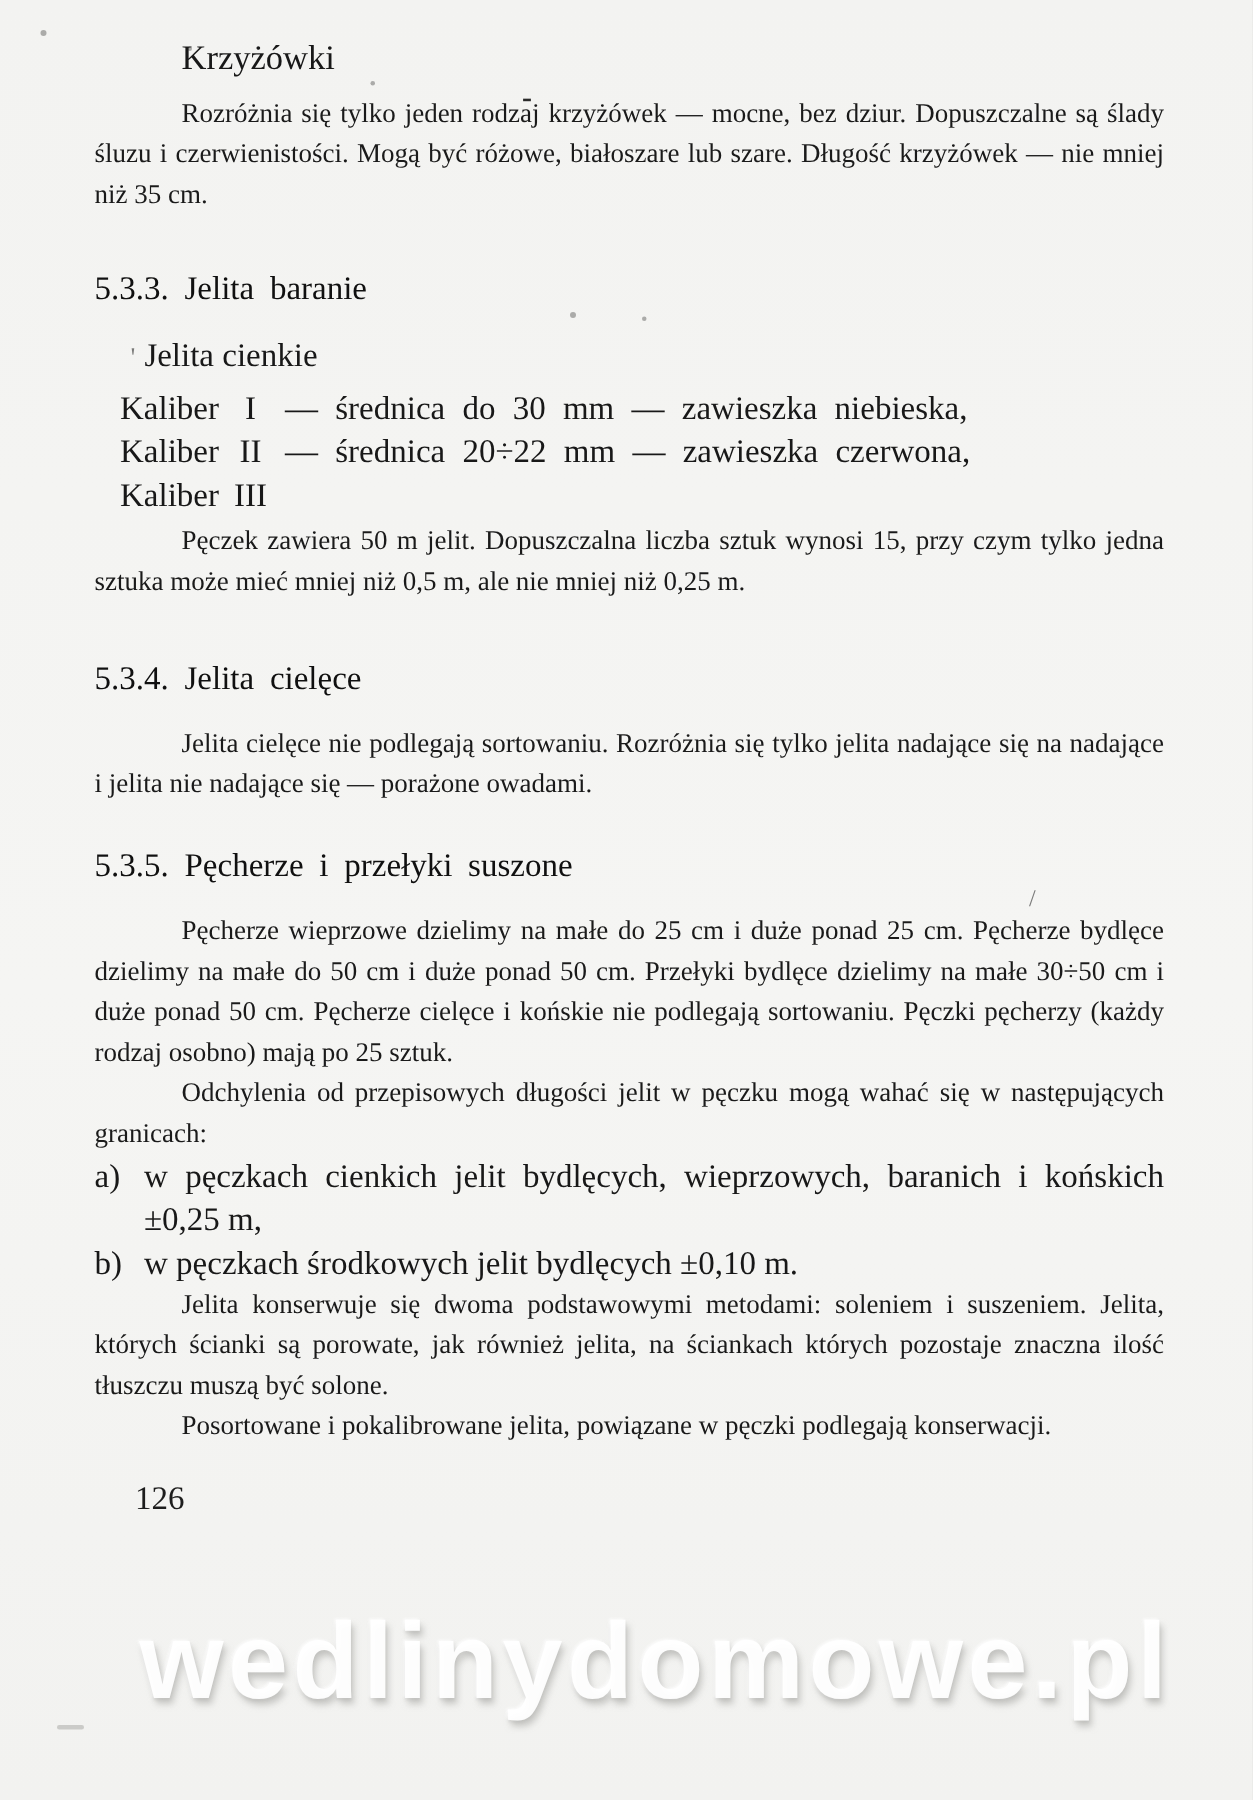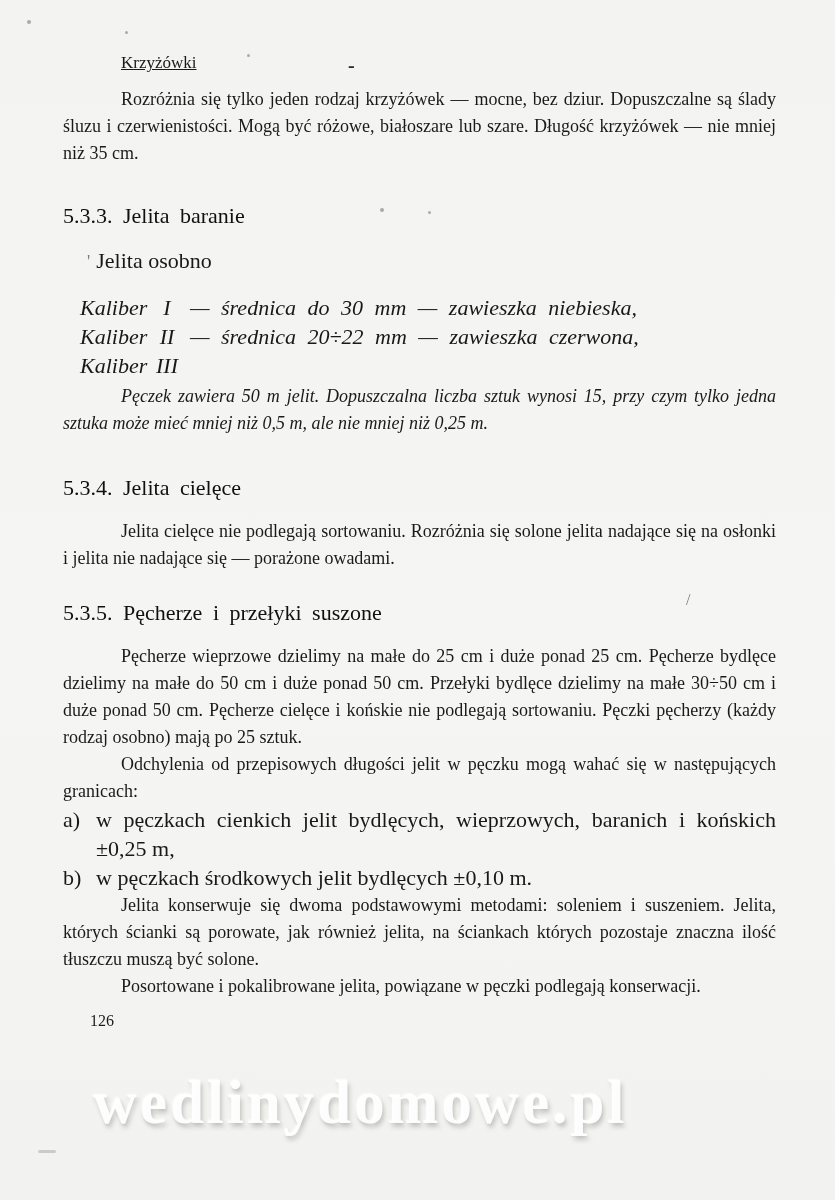--- a/index.html
+++ b/index.html
@@ -22,44 +22,43 @@
   }
   .body-text {
     font-size: 18px;
     line-height: 27px;
     text-align: justify;
     color: #1a1a1a;
     margin: 0;
   }
   .indent { text-indent: 58px; }
   .minor-heading {
-    font-size: 17px; line-height: 29px;
-    margin: 48px 0 0 0;
+    font-size: 23px; line-height: 29px;
+    margin: 24px 0 0 0;
     text-indent: 58px;
-    text-decoration: underline;
   }
   .section-heading {
     font-size: 22px; line-height: 29px;
     font-weight: normal;
     word-spacing: 5px;
     color: #101010;
     margin: 0;
   }
   .h533 { margin-top: 34px; }
   .h534 { margin-top: 36px; }
   .h535 { margin-top: 26px; }
   .sub-heading {
     font-size: 22px; line-height: 29px;
     margin: 16px 0 0 24px;
     display: flex; align-items: baseline;
   }
   .quote-artifact { opacity: .55; margin-right: 6px; font-size: 18px; }
   .mt-para1 { margin-top: 9px; }
-  .mt-kaliber { margin-top: 16px; font-style: italic; }
-  .mt-peczek { margin-top: 3px; font-style: italic; }
+  .mt-kaliber { margin-top: 4px; }
+  .mt-peczek { margin-top: 3px; }
   .mt-cielece { margin-top: 16px; }
   .mt-pecherze { margin-top: 16px; }
   .kaliber-list { margin-left: 17px; }
   .kaliber-row {
     display: flex;
     font-size: 22px; line-height: 29px;
     word-spacing: 6px;
   }
   .k-label { width: 64px; flex: none; }
   .k-num { width: 46px; flex: none; text-align: center; }
@@ -67,30 +66,30 @@
   .deviation-list { margin: 0; }
   .list-item {
     position: relative;
     padding-left: 33px;
     font-size: 22px; line-height: 29px;
     text-align: justify;
     hyphens: manual;
   }
   .list-marker { position: absolute; left: 0; top: 0; }
   .page-number {
-    font-size: 16px; line-height: 29px;
-    margin: 6px 0 0 27px;
+    font-size: 22px; line-height: 29px;
+    margin: 20px 0 0 27px;
     color: #1d1d1d;
   }
   .watermark {
     position: absolute;
     left: 93px; top: 1072px;
-    font-family: Liberation Serif, serif;
+    font-family: Liberation Sans, sans-serif;
     font-weight: 700;
-    font-size: 61px;
+    font-size: 72px;
     line-height: 1;
     letter-spacing: 3px;
     color: rgba(255,255,255,0.95);
     text-shadow: 2px 4px 4px rgba(165,165,163,0.55),
                  -1px -1px 2px rgba(255,255,255,0.9),
                  0 1px 2px rgba(190,190,188,0.4);
     pointer-events: none;
     white-space: nowrap;
     z-index: 5;
   }
@@ -133,21 +132,21 @@
 
   <div class="content">
 
     <div class="minor-heading">Krzyżówki</div>
     <p class="body-text indent mt-para1">Rozróżnia się tylko jeden rodzaj krzyżówek — mocne, bez dziur. Dopuszczalne są ślady śluzu i czerwienistości. Mogą być różowe, białoszare lub szare. Długość krzyżówek — nie mniej niż 35 cm.</p>
 
     <div class="section-heading h533">5.3.3. Jelita baranie</div>
 
     <div class="sub-heading">
       <span class="quote-artifact">'</span>
-      <span>Jelita osobno</span>
+      <span>Jelita cienkie</span>
     </div>
 
     <div class="kaliber-list mt-kaliber">
       <div class="kaliber-row">
         <span class="k-label">Kaliber</span>
         <span class="k-num">I</span>
         <span class="k-rest">— średnica do 30 mm — zawieszka niebieska,</span>
       </div>
       <div class="kaliber-row">
         <span class="k-label">Kaliber</span>
@@ -156,21 +155,21 @@
       </div>
       <div class="kaliber-row">
         <span class="k-label">Kaliber</span>
         <span class="k-num">III</span>
       </div>
     </div>
 
     <p class="body-text indent mt-peczek">Pęczek zawiera 50 m jelit. Dopuszczalna liczba sztuk wynosi 15, przy czym tylko jedna sztuka może mieć mniej niż 0,5 m, ale nie mniej niż 0,25 m.</p>
 
     <div class="section-heading h534">5.3.4. Jelita cielęce</div>
-    <p class="body-text indent mt-cielece">Jelita cielęce nie podlegają sortowaniu. Rozróżnia się solone jelita nadające się na osłonki i jelita nie nadające się — porażone owadami.</p>
+    <p class="body-text indent mt-cielece">Jelita cielęce nie podlegają sortowaniu. Rozróżnia się tylko jelita nadające się na nadające i jelita nie nadające się — porażone owadami.</p>
 
     <div class="section-heading h535">5.3.5. Pęcherze i przełyki suszone</div>
     <p class="body-text indent mt-pecherze">Pęcherze wieprzowe dzielimy na małe do 25 cm i duże ponad 25 cm. Pęcherze bydlęce dzielimy na małe do 50 cm i duże ponad 50 cm. Przełyki bydlęce dzielimy na małe 30÷50 cm i duże ponad 50 cm. Pęcherze cielęce i końskie nie podlegają sortowaniu. Pęczki pęcherzy (każdy rodzaj osobno) mają po 25 sztuk.</p>
     <p class="body-text indent">Odchylenia od przepisowych długości jelit w pęczku mogą wahać się w następujących granicach:</p>
 
     <div class="deviation-list">
       <div class="list-item">
         <span class="list-marker">a)</span>
         <span>w pęczkach cienkich jelit bydlęcych, wieprzowych, baranich i koń­skich  ±0,25 m,</span>
       </div>

